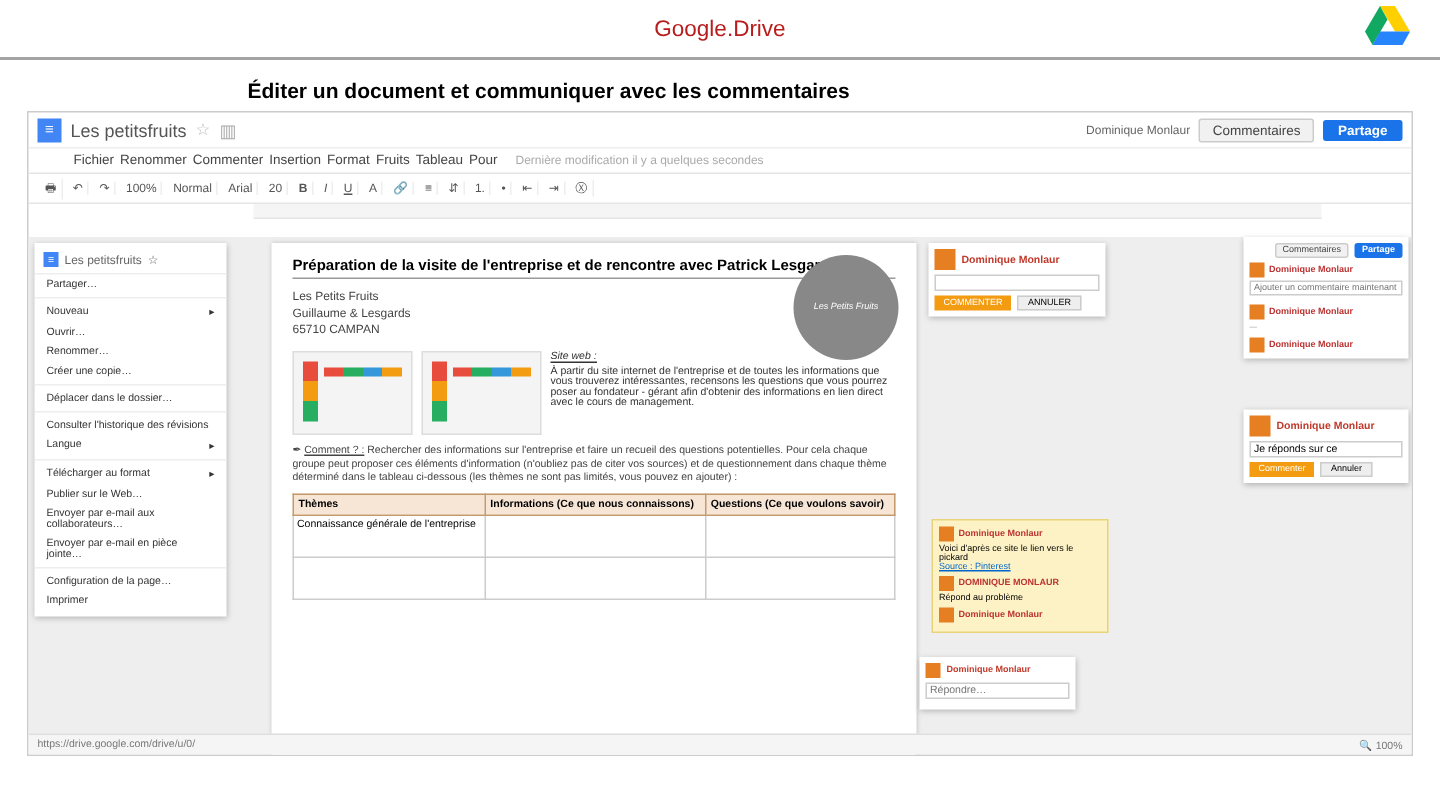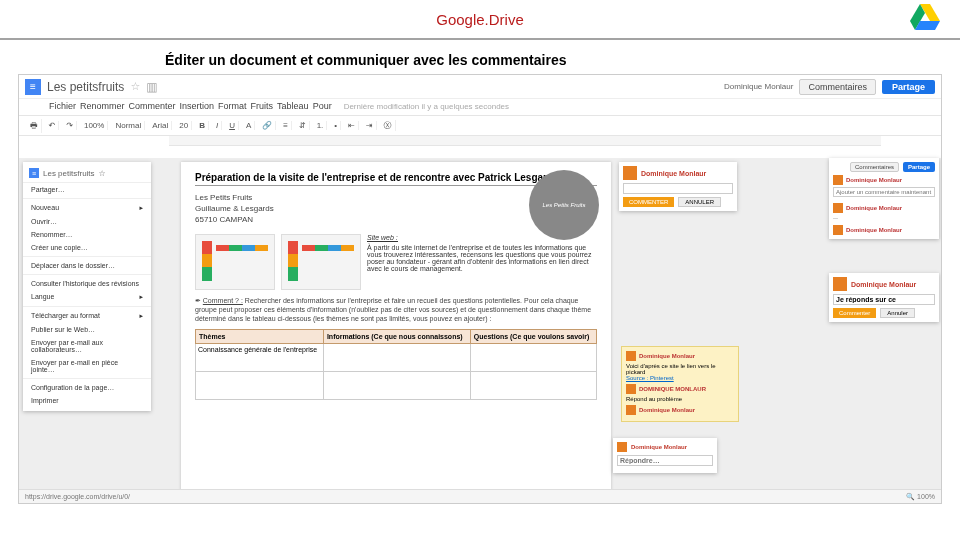--- a/index.html
+++ b/index.html
@@ -41,21 +41,21 @@
   
   .file-menu { position:absolute; left:4px; top:4px; width:128px; background:#fff; box-shadow:0 1px 4px rgba(0,0,0,.25); font-size:7px; color:#333; padding:4px 0;}
   .file-menu .fm-head { font-size:8px; padding:2px 6px 4px; border-bottom:1px solid #eee; display:flex; align-items:center; gap:4px; color:#666;}
   .file-menu .fm-item { padding:3px 8px; display:flex; justify-content:space-between; }
   .file-menu .fm-sep { border-top:1px solid #eee; margin:2px 0; }
   
   .comment-card { position:absolute; background:#fff; box-shadow:0 1px 4px rgba(0,0,0,.25); font-size:7px; padding:4px; }
   .comment-card .hdr { display:flex; align-items:center; gap:4px; margin-bottom:3px; }
   .avatar { width:14px; height:14px; background:#e67e22; }
   .cname { font-weight:bold; color:#c0392b; font-size:7px; }
-  .comment-card input { width:100%; font-size:7px; padding:1px 2px; border:1px solid #ccc; margin-bottom:3px;font-weight:bold; }
+  .comment-card input { width:100%; font-size:7px; padding:1px 2px; border:1px solid #ccc; margin-bottom:3px; }
   .comment-card .btns { display:flex; gap:4px; }
   .mini-orange { background:#f39c12; color:#fff; border:none; font-size:6px; padding:1px 6px; }
   .mini-grey { background:#eee; border:1px solid #ccc; font-size:6px; padding:1px 6px; }
   .yellow-note { position:absolute; background:#fdf2c5; border:1px solid #e8d37b; font-size:6px; padding:4px; width:118px; }
   .yellow-note .hdr{display:flex;gap:3px;align-items:center;margin-bottom:2px;}
   .yellow-note .av{width:10px;height:10px;background:#e67e22;}
   .yellow-note .nm{font-weight:bold;color:#b33;}
   .share-pop { position:absolute; right:2px; top:2px; width:110px; background:#fff; box-shadow:0 1px 4px rgba(0,0,0,.25); font-size:6px; padding:4px;}
   .share-pop .row{display:flex;gap:4px;justify-content:flex-end;margin-bottom:3px;}
   .share-pop .cn{color:#b33;font-weight:bold;}

